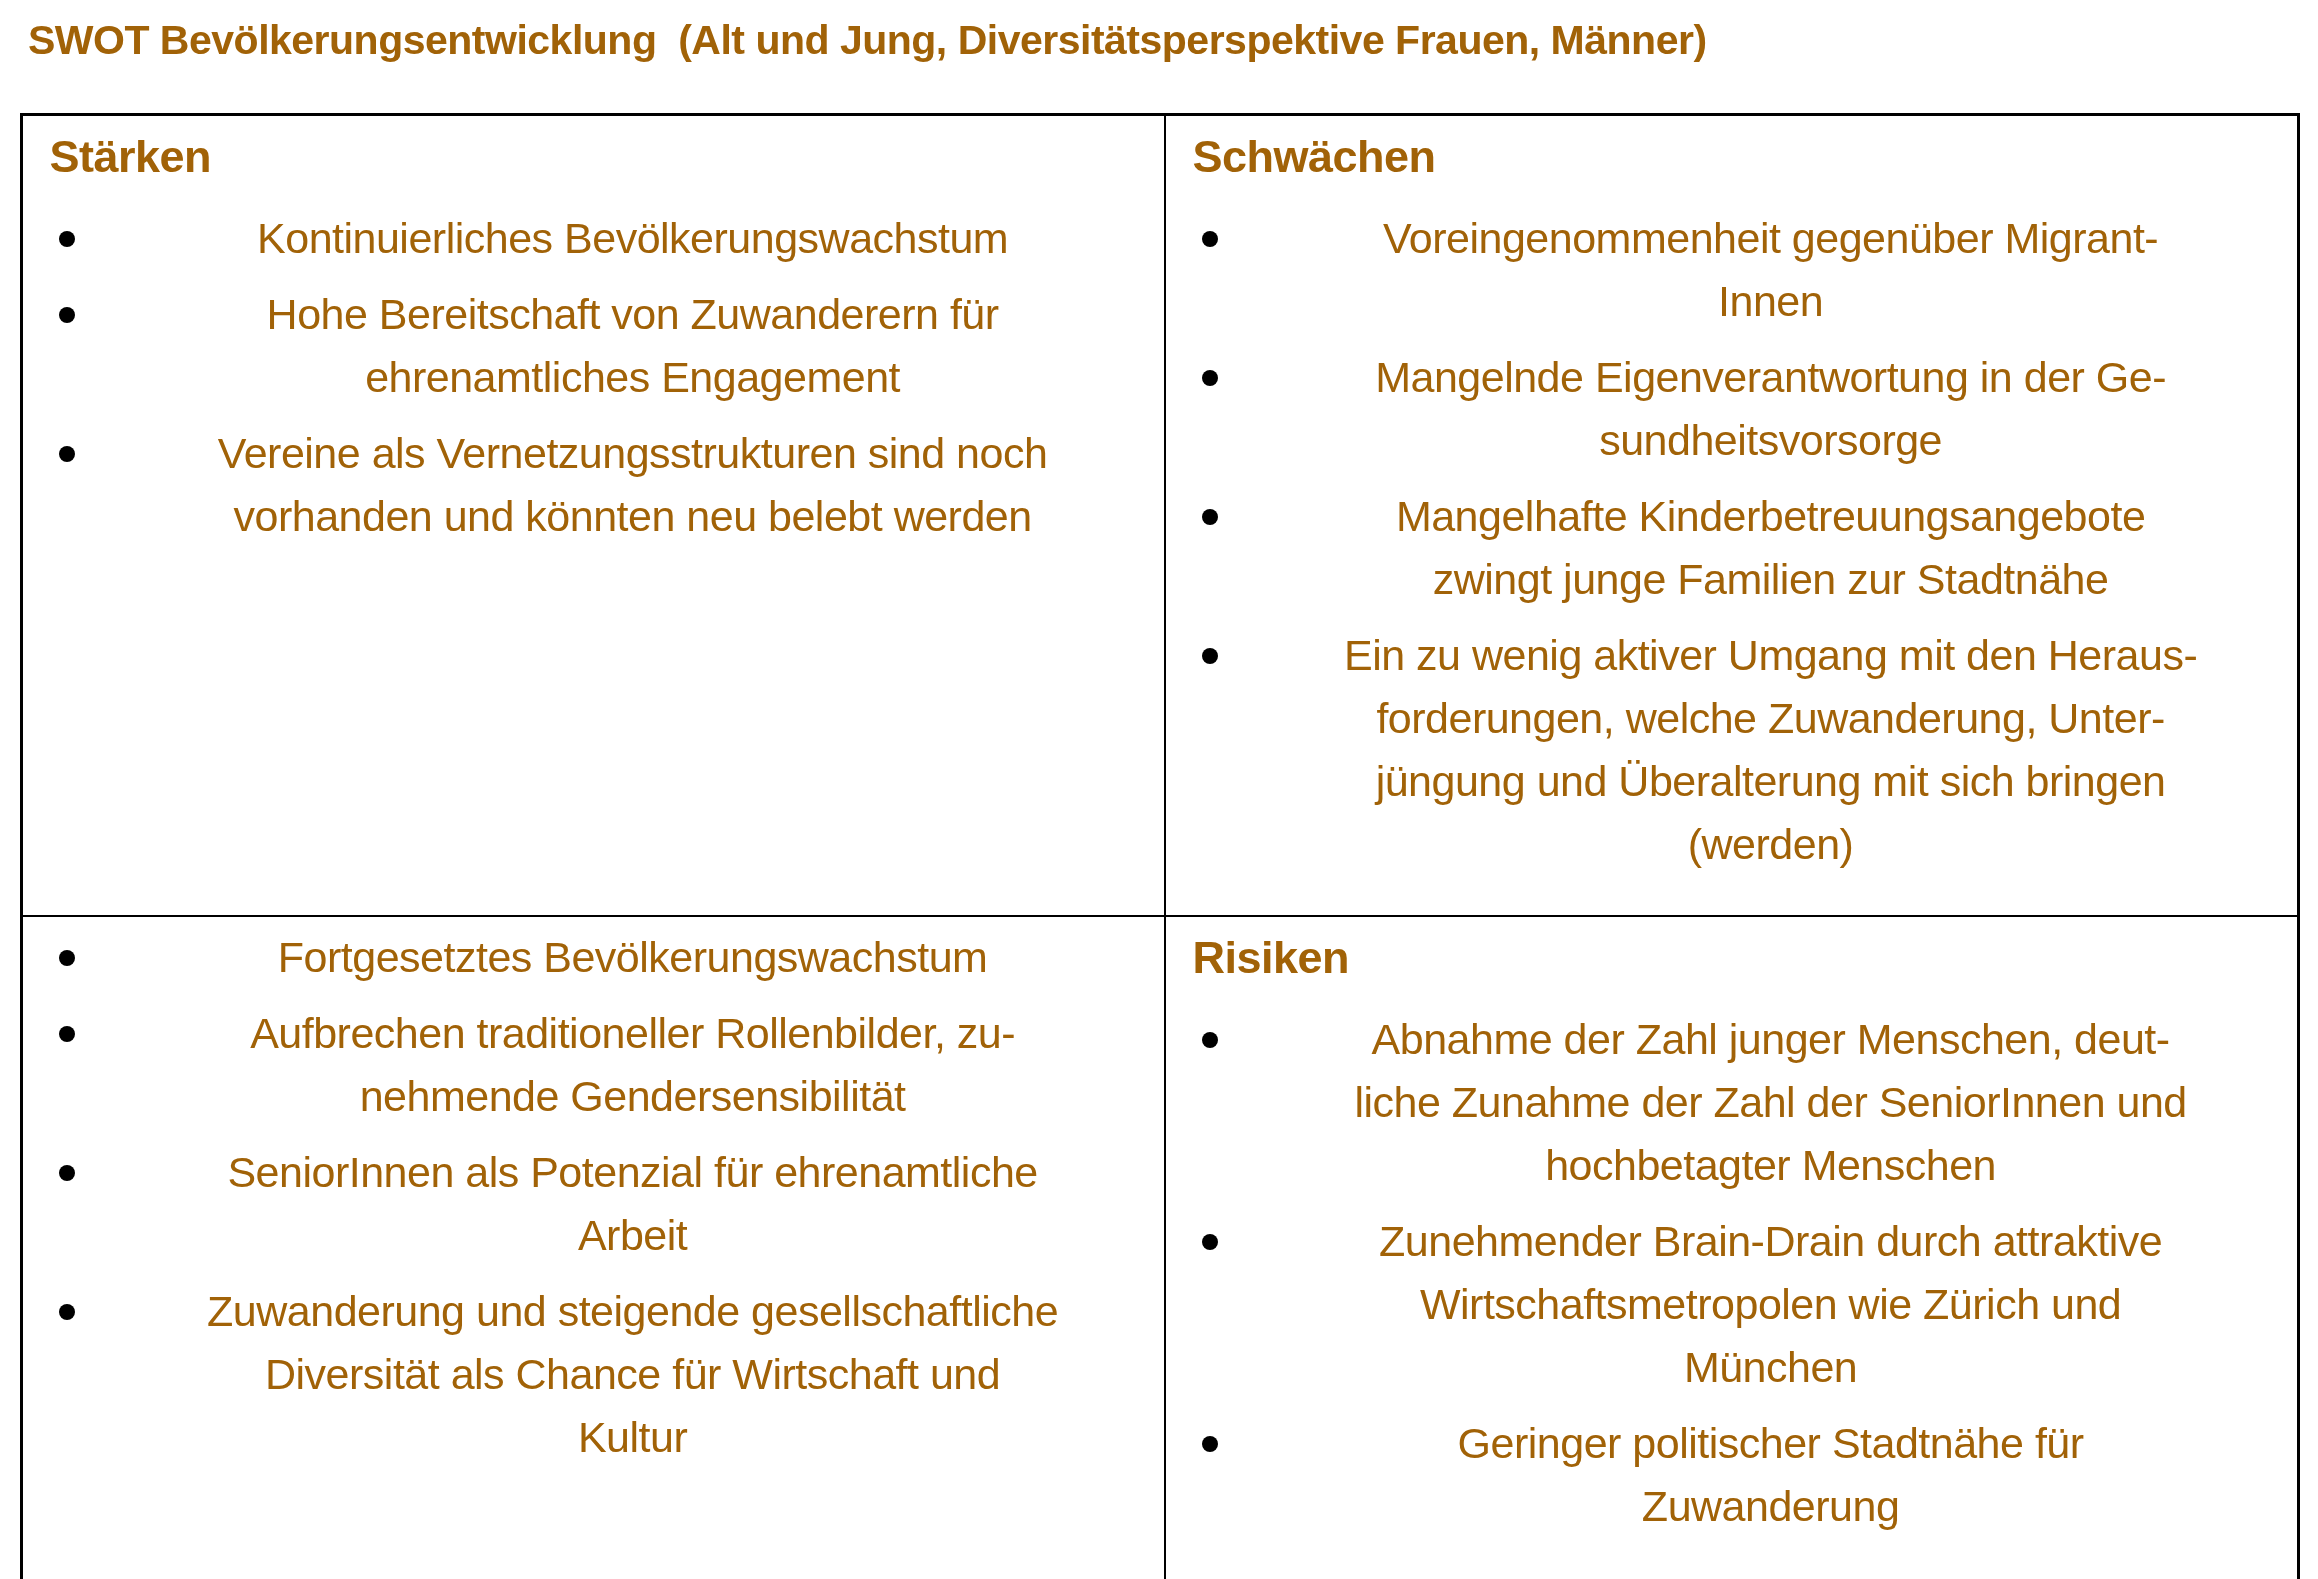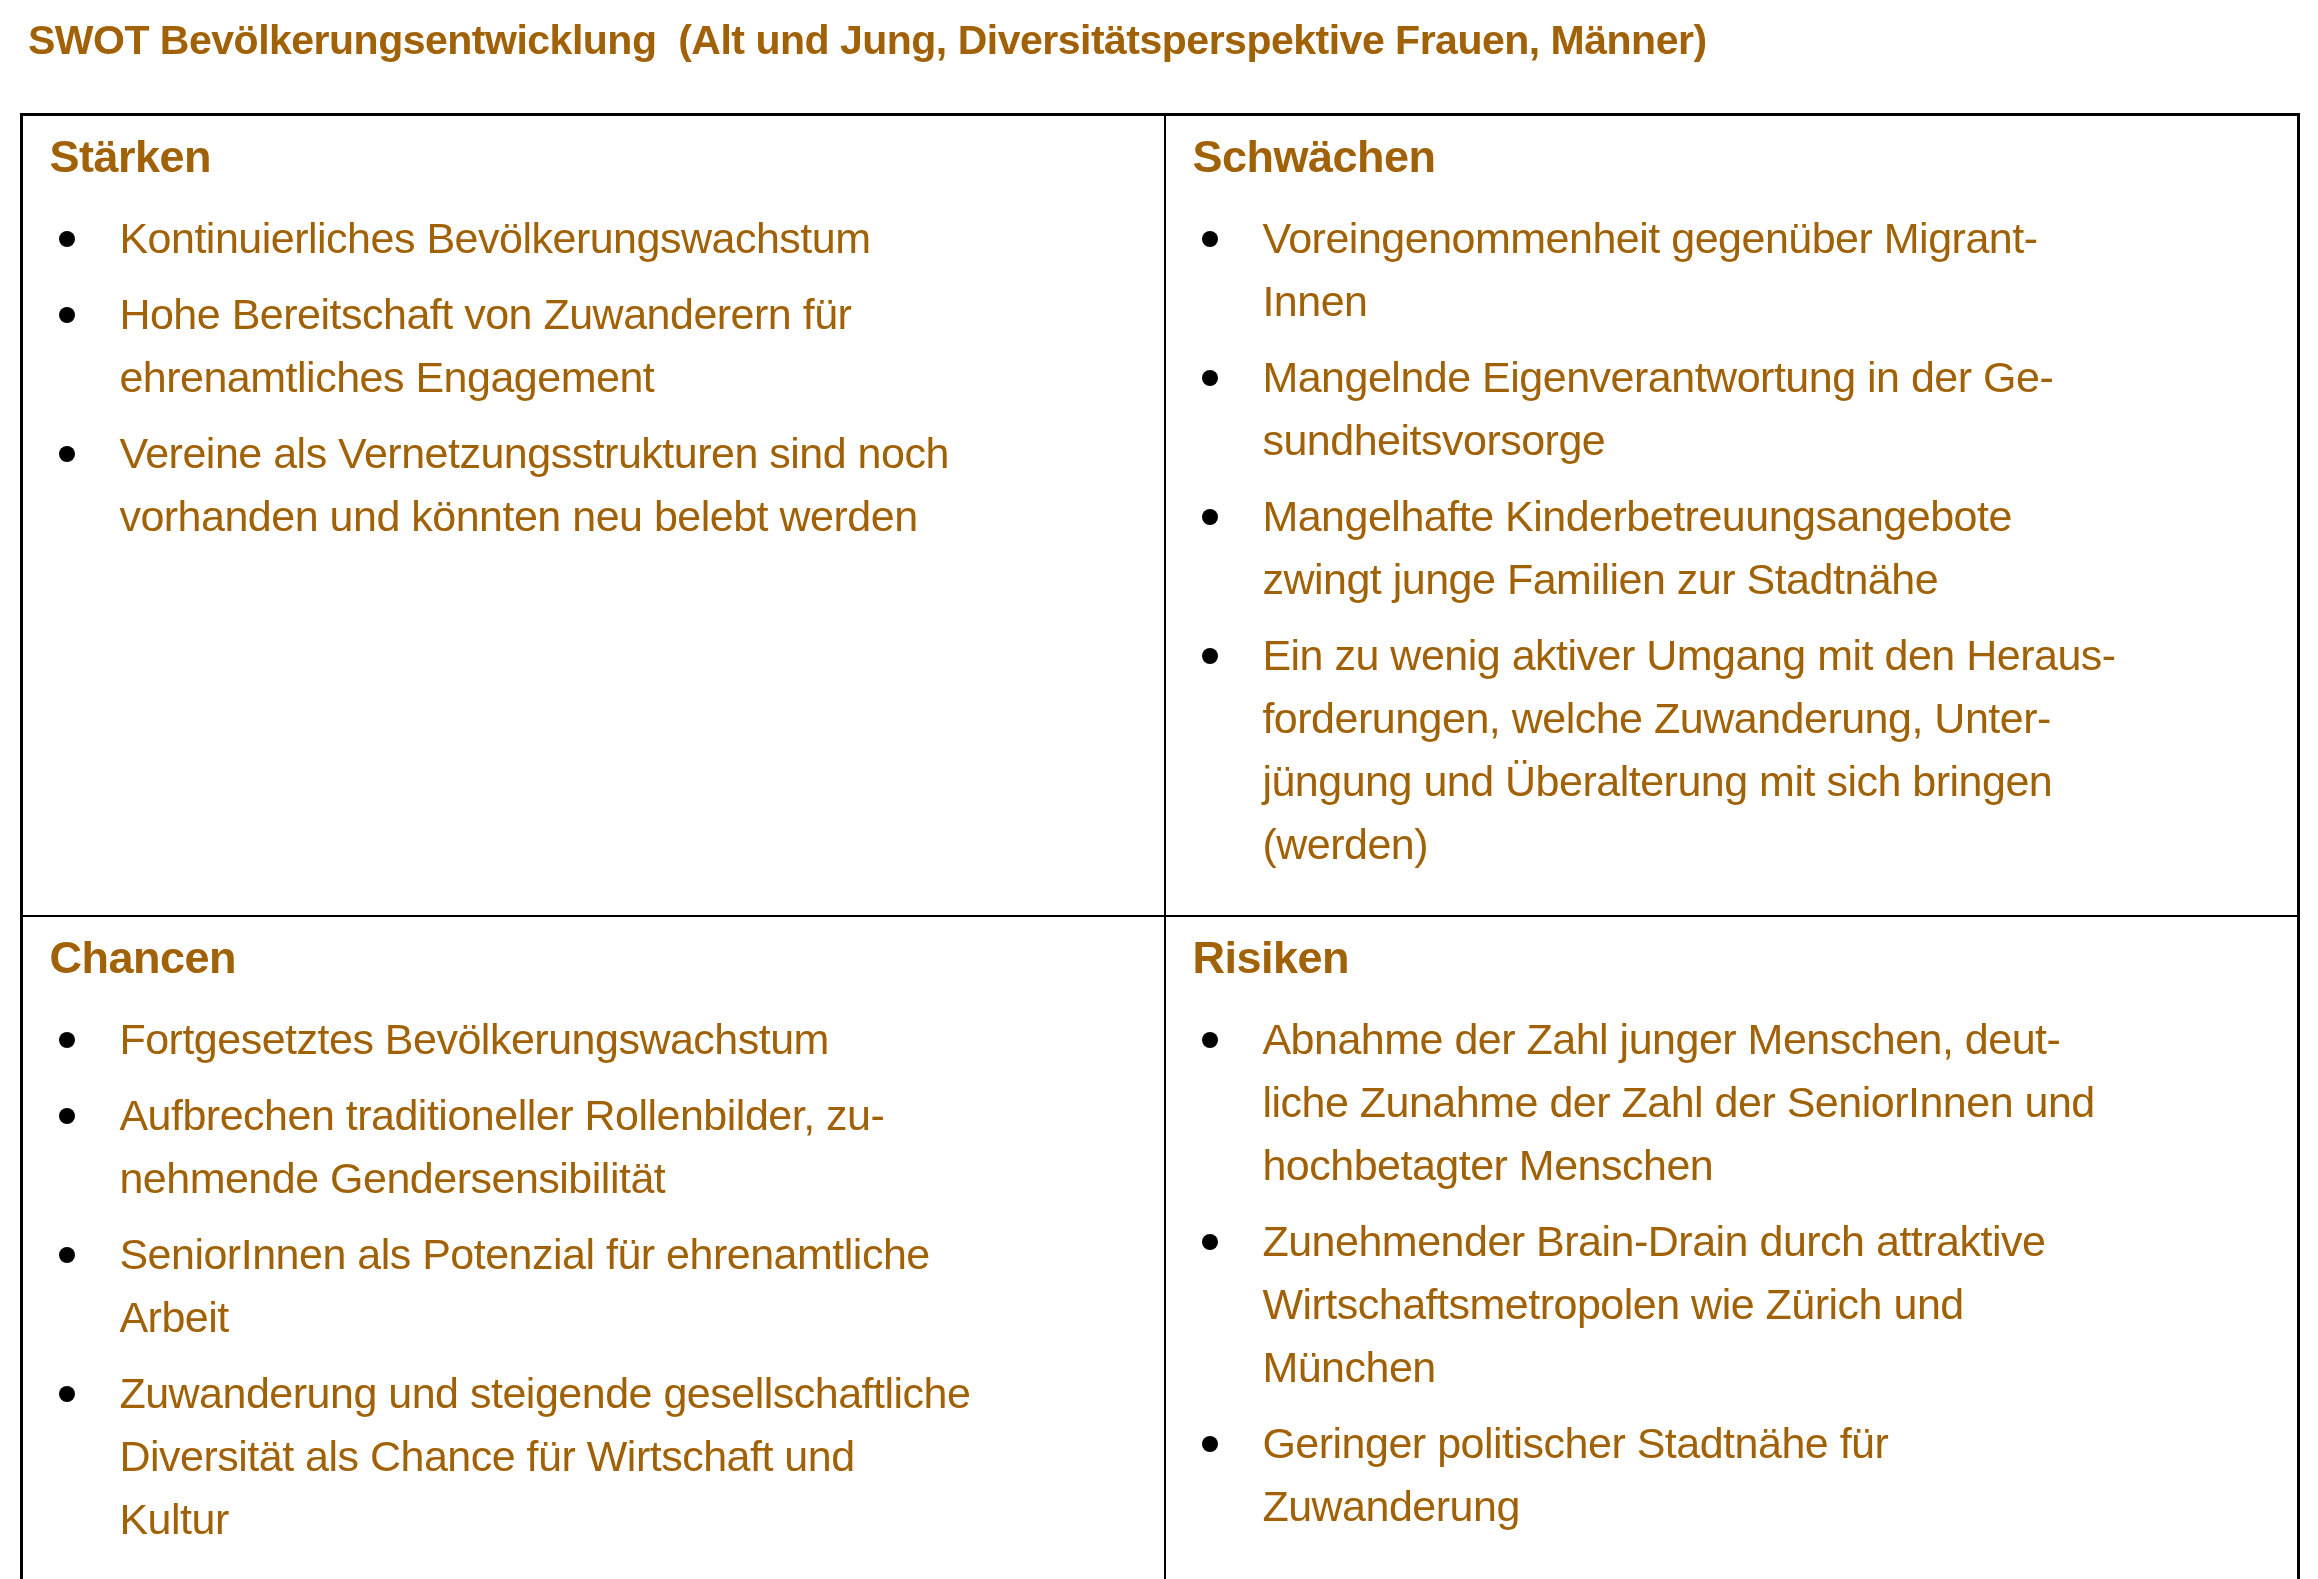--- a/index.html
+++ b/index.html
@@ -50,20 +50,21 @@
     margin: 0 0 18.6px 0;
     font-size: 45px;
     font-weight: bold;
     line-height: 63px;
     letter-spacing: -0.5px;
   }
   .cell ul {
     list-style: none;
     margin: 0;
     padding: 0;
+    text-align: center;
   }
   .cell ul li {
     position: relative;
     padding-left: 70px;
     margin: 0 0 13px 0;
     font-size: 43px;
     line-height: 63px;
     letter-spacing: -0.5px;
     white-space: pre-line;
   }
@@ -108,21 +109,20 @@
           <li>Mangelhafte Kinderbetreuungsangebote
 zwingt junge Familien zur Stadtnähe</li>
           <li>Ein zu wenig aktiver Umgang mit den Heraus-
 forderungen, welche Zuwanderung, Unter-
 jüngung und Überalterung mit sich bringen
 (werden)</li>
         </ul>
     </div>
 
     <div class="cell left bottom">
-      <h2>Chancen</h2>
       <ul>
           <li>Fortgesetztes Bevölkerungswachstum</li>
           <li>Aufbrechen traditioneller Rollenbilder, zu-
 nehmende Gendersensibilität</li>
           <li>SeniorInnen als Potenzial für ehrenamtliche
 Arbeit</li>
           <li>Zuwanderung und steigende gesellschaftliche
 Diversität als Chance für Wirtschaft und
 Kultur</li>
         </ul>

